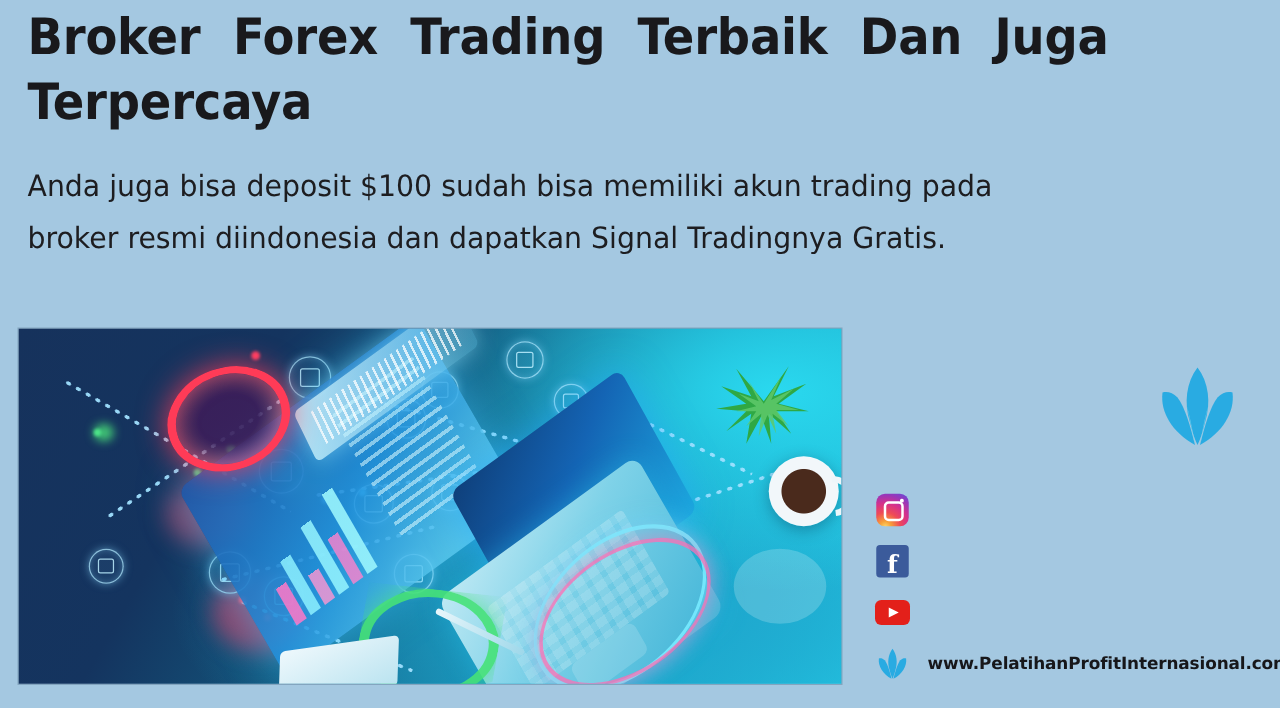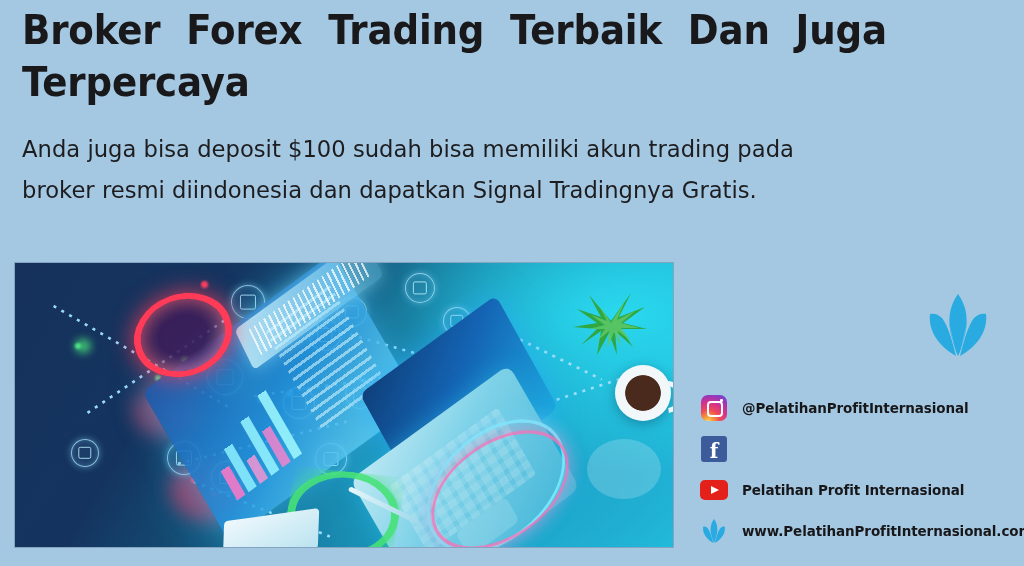--- a/index.html
+++ b/index.html
@@ -399,36 +399,34 @@
       <path d="M46 28 C42 40 40 52 38 64 C41 50 43 38 46 28 Z" fill="#6fd0ef" opacity="0.9"></path>
     </svg>
   </div>
 
   <div class="contacts">
 
     <div class="contact-row">
       <span class="contact-icon">
         <span class="ig-icon"></span>
       </span>
-      <span class="contact-label">@PelatihanProfitInternasional</span>
     </div>
 
     <div class="contact-row">
       <span class="contact-icon">
         <span class="fb-icon">
             <span class="f">f</span>
           </span>
       </span>
     </div>
 
     <div class="contact-row">
       <span class="contact-icon">
         <span class="yt-icon"></span>
       </span>
-      <span class="contact-label">Pelatihan Profit Internasional</span>
     </div>
 
     <div class="contact-row">
       <span class="contact-icon">
         <svg class="web-icon" viewBox="0 0 72 66" width="28" height="28" aria-hidden="true">
           <path d="M36 2 C27 14 25 30 30 46 C32 54 34 60 36 64 C38 60 40 54 42 46 C47 30 45 14 36 2 Z" fill="#29abe2"></path>
           <path d="M8 22 C6 38 16 54 34 64 C30 48 26 34 20 26 C16 22 12 21 8 22 Z" fill="#29abe2"></path>
           <path d="M64 22 C66 38 56 54 38 64 C42 48 46 34 52 26 C56 22 60 21 64 22 Z" fill="#29abe2"></path>
         </svg>
       </span>

